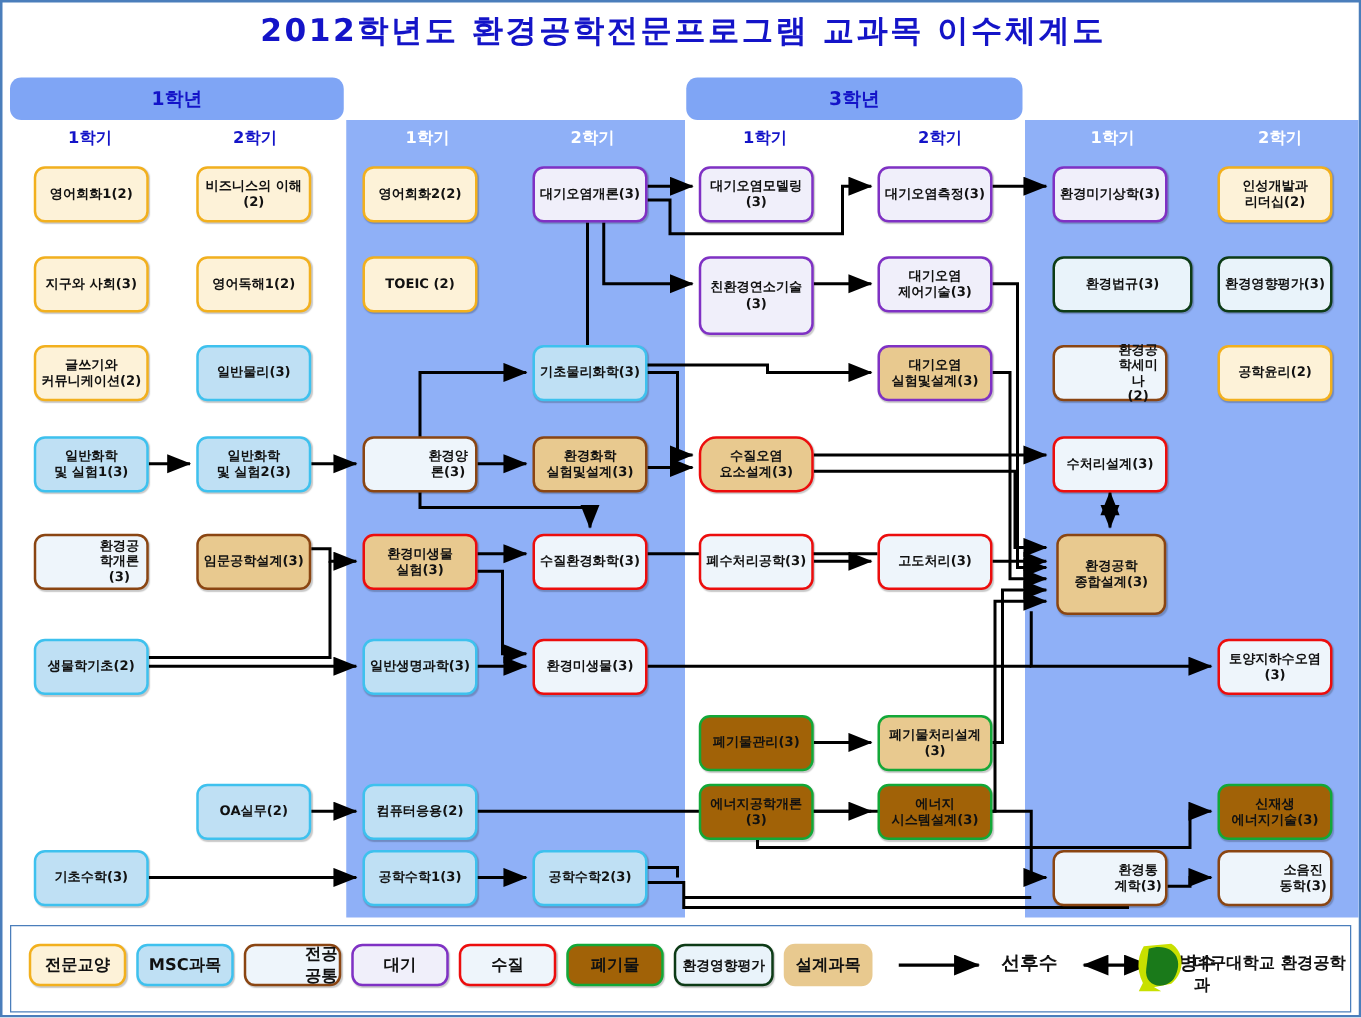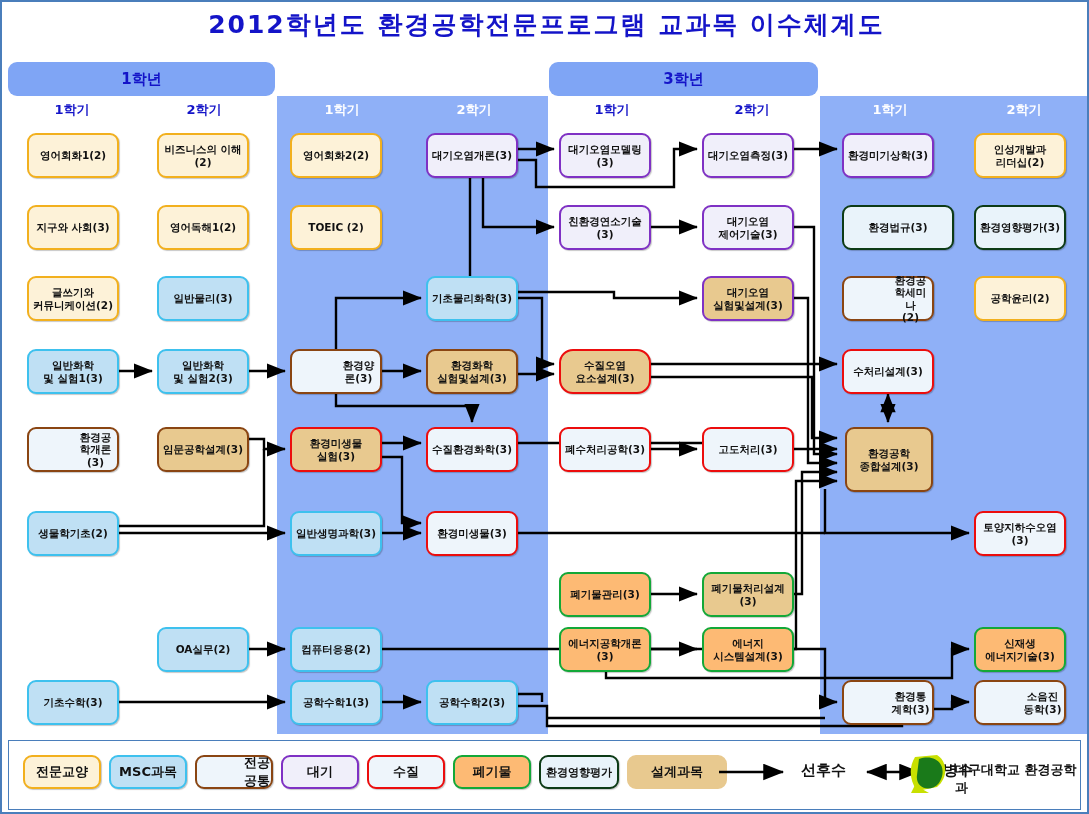--- a/index.html
+++ b/index.html
@@ -33,21 +33,21 @@
        font-size:10.5px;font-weight:bold;color:#111;line-height:1.18;
        box-sizing:border-box;padding:1px 2px;white-space:pre-line;
        box-shadow:1px 1px 1px rgba(0,0,0,0.22);}
 
   
   .c-gened   {background:#fdf2d8;border-color:#f2b01e;}
   .c-msc     {background:#bfe0f4;border-color:#3ec1ee;}
   .c-common  {background:#eef5fb;border-color:#8a4512;padding-left:47px;}
   .c-air     {background:#f0effa;border-color:#7f31c4;}
   .c-water   {background:#eef5fb;border-color:#ec0d0d;}
-  .c-waste   {background:#fdba74;border-color:#13a838;}
+  .c-waste   {background:#a16207;border-color:#13a838;}
   .c-eia     {background:#e9f3fa;border-color:#0d3b16;}
   .c-design  {background:#e8c98f;border-color:#8a4512;}
   .c-design.bd-red   {border-color:#ec0d0d;}
   .c-design.bd-purple{border-color:#7f31c4;}
   .c-design.bd-green {border-color:#13a838;}
   .c-design.bd-brown {border-color:#8a4512;}
 
   
   #wires{position:absolute;left:0;top:0;width:1089px;height:814px;pointer-events:none;}
 
@@ -208,21 +208,21 @@
       <div class="box c-msc" style="left: 288px; top: 678px; width: 92px; height: 45px;">공학수학1(3)</div>
       <div class="box c-air" style="left: 424px; top: 131px; width: 92px; height: 45px;">대기오염개론(3)</div>
       <div class="box c-msc" style="left: 424px; top: 274px; width: 92px; height: 45px;">기초물리화학(3)</div>
       <div class="box c-design bd-brown" style="left: 424px; top: 347px; width: 92px; height: 45px;">환경화학
 실험및설계(3)</div>
       <div class="box c-water" style="left: 424px; top: 425px; width: 92px; height: 45px;">수질환경화학(3)</div>
       <div class="box c-water" style="left: 424px; top: 509px; width: 92px; height: 45px;">환경미생물(3)</div>
       <div class="box c-msc" style="left: 424px; top: 678px; width: 92px; height: 45px;">공학수학2(3)</div>
       <div class="box c-air" style="left: 557px; top: 131px; width: 92px; height: 45px;">대기오염모델링
 (3)</div>
-      <div class="box c-air" style="left: 557px; top: 203px; width: 92px; height: 45px;">친환경연소기술
+      <div class="box c-air" style="left: 557px; top: 203px; width: 92px; height: 63px;">친환경연소기술
 (3)</div>
       <div class="box c-design bd-red" style="left: 557px; top: 347px; width: 92px; height: 45px; border-radius: 14px;">수질오염
 요소설계(3)</div>
       <div class="box c-water" style="left: 557px; top: 425px; width: 92px; height: 45px;">폐수처리공학(3)</div>
       <div class="box c-waste" style="left: 557px; top: 570px; width: 92px; height: 45px;">폐기물관리(3)</div>
       <div class="box c-waste" style="left: 557px; top: 625px; width: 92px; height: 45px;">에너지공학개론
 (3)</div>
       <div class="box c-air" style="left: 700px; top: 131px; width: 92px; height: 45px;">대기오염측정(3)</div>
       <div class="box c-air" style="left: 700px; top: 203px; width: 92px; height: 45px;">대기오염
 제어기술(3)</div>
@@ -253,21 +253,21 @@
     </div>
 
   <div id="legend">
     <div class="lg c-gened" style="left:14px;width:78px;">전문교양</div>
     <div class="lg c-msc" style="left:100px;width:78px;">MSC과목</div>
     <div class="lg c-common" style="left:186px;width:78px;">전공공통</div>
     <div class="lg c-air" style="left:272px;width:78px;">대기</div>
     <div class="lg c-water" style="left:358px;width:78px;">수질</div>
     <div class="lg c-waste" style="left:444px;width:78px;">폐기물</div>
     <div class="lg c-eia" style="left:530px;width:80px;font-size:11px;">환경영향평가</div>
-    <div class="lg c-design" style="left:618px;width:100px;border-color:#e8c98f;box-shadow:none;">설계과목</div>
+    <div class="lg c-design" style="left:618px;width:71px;border-color:#e8c98f;box-shadow:none;">설계과목</div>
 
     <svg class="lg-arrowbox" style="left:706px;width:80px;" viewBox="0 0 80 34">
       <g stroke="#000" stroke-width="2.6" fill="none">
         <path d="M4,17 L68,17" marker-end="url(#ah3)"></path>
       </g>
       <defs>
           <marker id="ah3" markerWidth="9" markerHeight="9" refX="7.6" refY="3.2" orient="auto" markerUnits="strokeWidth">
             <path d="M0,0 L8,3.2 L0,6.4 z" fill="#000"></path>
           </marker>
         </defs>

